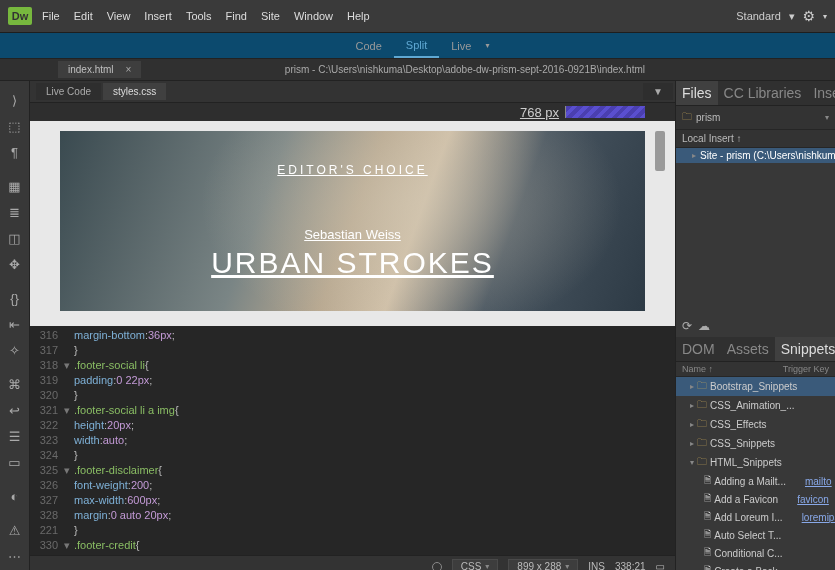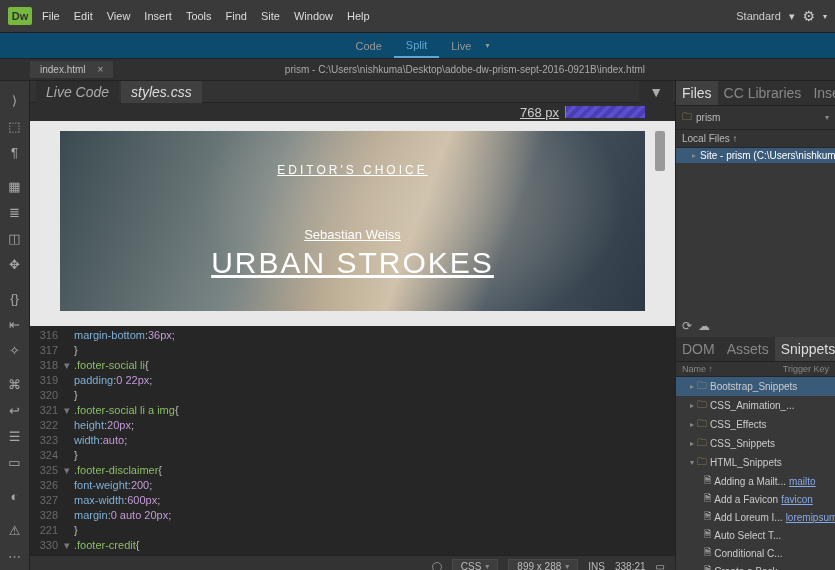--- a/index.html
+++ b/index.html
@@ -10,33 +10,33 @@
 .menu-items { display: flex; gap: 14px; flex: 1; }
 .menu-items span { cursor: pointer; color: #ddd; }
 .workspace-switch { display: flex; align-items: center; gap: 8px; color: #ccc; }
 .gear { font-size: 14px; }
 
 .view-tabs { height: 26px; background: #0c4a6e; display: flex; align-items: center; justify-content: center; gap: 0; border-bottom: 1px solid #222; }
 .view-tabs span { padding: 5px 12px; cursor: pointer; color: #999; }
 .view-tabs .active { color: #5fa8d3; border-bottom: 2px solid #5fa8d3; }
 
 .doc-bar { height: 22px; background: #303030; display: flex; align-items: center; padding: 0 30px; border-bottom: 1px solid #222; }
-.doc-tab { background: #3e3e3e; padding: 3px 10px; display: flex; align-items: center; gap: 12px; font-size: 10px; }
+.doc-tab { background: #3e3e3e; padding: 3px 10px; display: flex; align-items: center; gap: 12px; font-size: 10px; margin-left: 28px; }
 .doc-tab .close-x { color: #aaa; font-size: 10px; }
 .doc-path { margin-left: auto; font-size: 10px; color: #aaa; margin-right: 160px; }
 
 .main-row { display: flex; height: calc(570px - 26px - 26px - 22px); }
 
 .left-tool-col { width: 30px; background: #383838; border-right: 1px solid #222; display: flex; flex-direction: column; padding-top: 6px; }
 .left-tool-col .tool { height: 26px; display: flex; align-items: center; justify-content: center; color: #aaa; font-size: 13px; cursor: pointer; }
 .left-tool-col .spacer { height: 8px; }
 
 .center-col { flex: 1; display: flex; flex-direction: column; min-width: 0; }
 .sub-tabs { height: 22px; background: #333; display: flex; align-items: center; padding-left: 6px; border-bottom: 1px solid #222; }
-.sub-tabs span { padding: 3px 10px; font-size: 14px; color: #aaa; background: #2e2e2e; margin-right: 2px; font-style: italic; }
+.sub-tabs span { padding: 3px 10px; font-size: 10px; color: #aaa; background: #2e2e2e; margin-right: 2px; }
 .sub-tabs span.on { background: #404040; color: #ddd; }
 .filter-icon { margin-left: auto; margin-right: 6px; color: #888; font-size: 12px; }
 
 .ruler-band { height: 18px; background: #2e2e2e; display: flex; align-items: center; justify-content: flex-end; padding-right: 30px; }
 .width-ind { font-size: 13px; color: #ccc; text-decoration: underline; }
 .width-stripe { width: 80px; height: 12px; background: repeating-linear-gradient(-45deg,#5a4fcf,#5a4fcf 4px,#4a3fb0 4px,#4a3fb0 8px); margin-left: 6px; border-left: 1px solid #888; }
 
 .preview { position: relative; height: 205px; background: #e8e8e8; padding: 10px 30px; }
 .preview-inner { height: 180px; background: linear-gradient(110deg,#3a4a50 0%,#7a8585 35%,#b8a890 50%,#d0c0a8 60%,#485560 75%,#2d3a45 100%); display: flex; flex-direction: column; align-items: center; justify-content: center; color: #fff; position: relative; overflow: hidden; text-decoration: underline; }
 .preview-inner::before { content:""; position:absolute; inset:0; background: radial-gradient(ellipse 300px 200px at 60% 40%, rgba(210,200,180,0.5), transparent 70%); }
@@ -72,21 +72,21 @@
 .panel-gap { flex: 1; }
 
 .snip-hdr-row { display: flex; padding: 4px 6px; gap: 6px; color: #999; }
 .refresh-i { font-size: 12px; color: #aaa; }
 
 .tree { overflow-y: auto; height: 200px; }
 .tree-row { display: flex; align-items: center; padding: 1px 4px; color: #ccc; gap: 3px; white-space: nowrap; overflow: hidden; }
 .tree-row.sel { background: #3a5a7a; }
 .tree-row .fld { color: #c9a85a; }
 .tree-row .doc-i { color: #ddd; font-size: 9px; }
-.tree-row .link { color: #88a8e8; text-decoration: underline; margin-left: 0; }
+.tree-row .link { color: #88a8e8; text-decoration: underline; margin-left: 16px; }
 .ind1 { padding-left: 14px; }
 .ind2 { padding-left: 28px; }
 
 .col-hdrs { display: flex; background: #333; padding: 2px 6px; justify-content: space-between; color: #888; font-size: 9px; border-bottom: 1px solid #262626; }
 </style>
 </head>
 <body>
 
 <div class="top-menu">
   <div class="app-logo">Dw</div>
@@ -213,21 +213,21 @@
         <span>CC Libraries</span>
         <span>Insert</span>
         <span>CSS Designer</span>
       </div>
     <div class="panel-hdr">
       <span class="folder-i">🗀</span>
       <span>prism</span>
       <span class="chev" style="margin-left:auto">▾</span>
     </div>
     <div class="panel-hdr">
-      <span>Local Files ↑</span>
+      <span>Local Insert ↑</span>
     </div>
     <div class="file-row selected">
       <span class="chev">▸</span>
       <span class="site-dot"></span>
       <span>Site - prism (C:\Users\nishkuma\D</span>
     </div>
 
     <div class="panel-gap"></div>
 
     <div class="snip-hdr-row">

